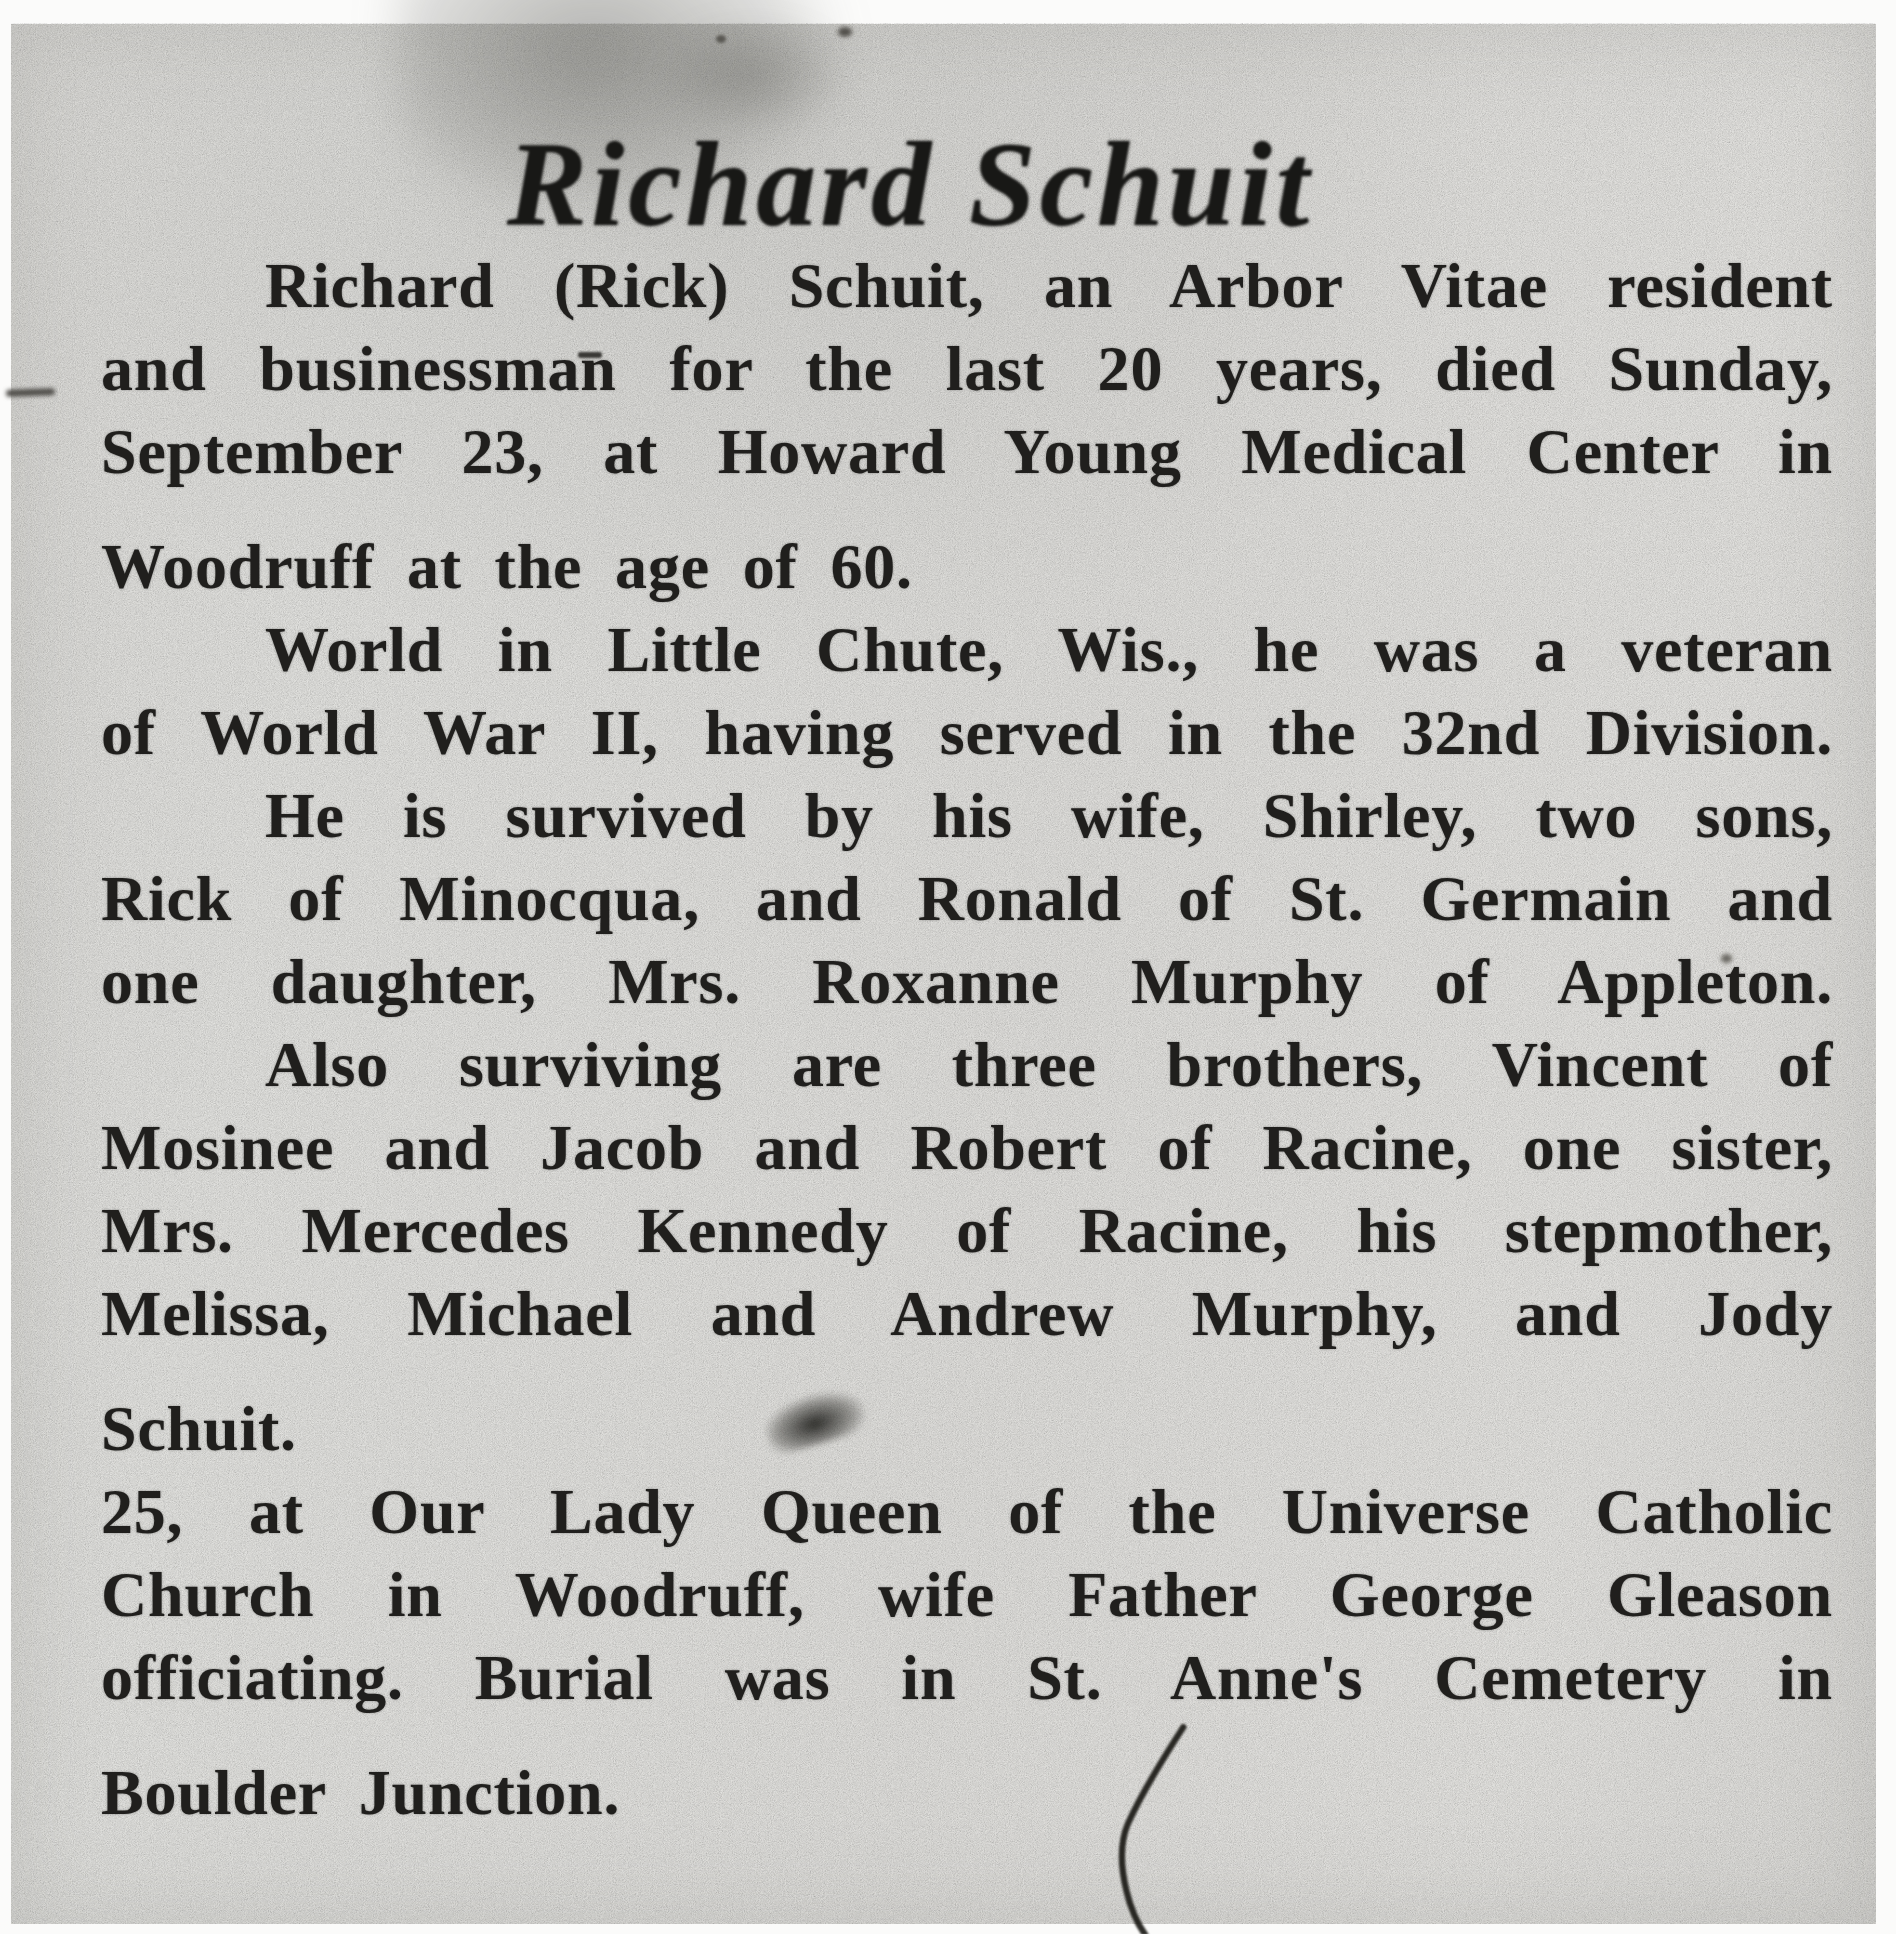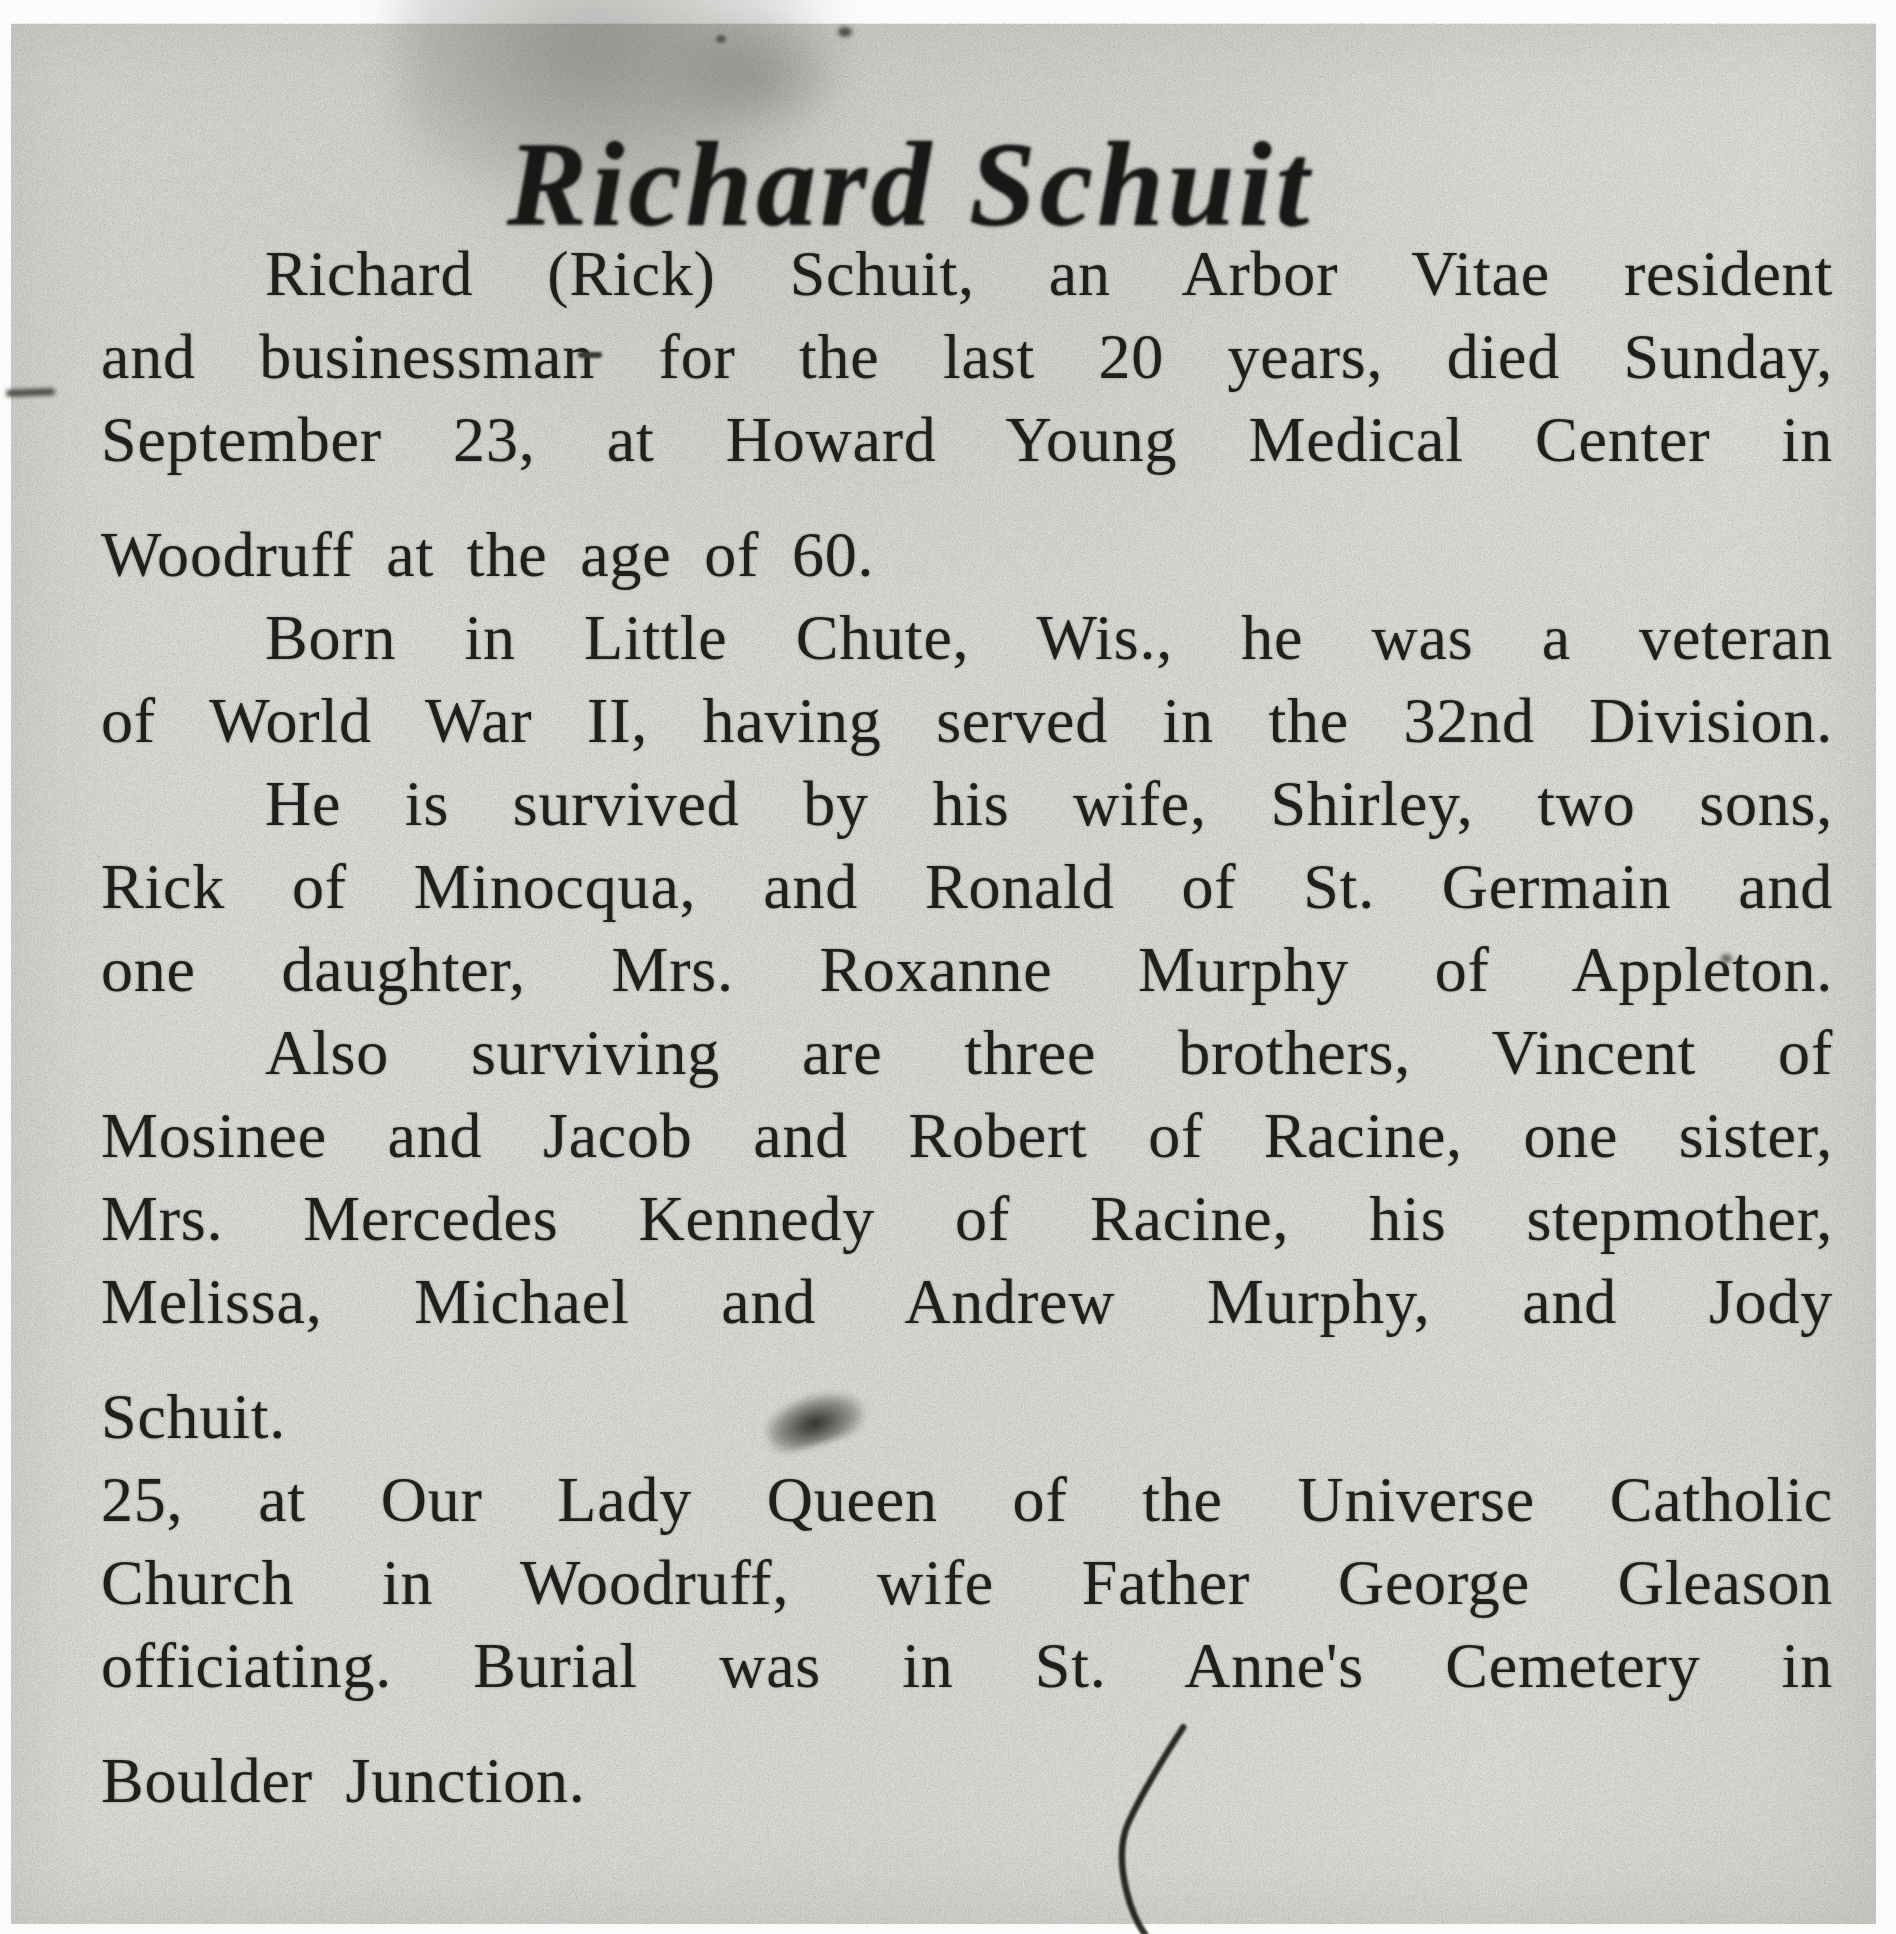--- a/index.html
+++ b/index.html
@@ -31,23 +31,23 @@
     font-style:italic;font-weight:700;
     font-size:120px;line-height:150px;
     letter-spacing:4px;
     color:#181816;
     text-shadow:0 0 3.2px rgba(25,25,22,.55);
     filter:blur(0.9px);
   }
 
   .bodytext{
     position:absolute;
-    left:101px;top:232px;width:1732px;
+    left:101px;top:244px;width:1732px;
     color:#201f1d;
-    font-weight:400;
+    font-weight:700;
     font-size:64px;
     letter-spacing:0.8px;
     text-shadow:0 0 2.4px rgba(30,30,27,.4);
     filter:blur(0.6px);
   }
   .line{
     height:83px;line-height:83px;
     white-space:nowrap;
     text-align:justify;
     text-align-last:justify;
@@ -124,21 +124,21 @@
 <div class="topshadow"></div>
 <div class="topshadow2"></div>
 
 <h1 class="title">Richard Schuit</h1>
 
 <div class="bodytext">
   <div class="line indent">Richard (Rick) Schuit, an Arbor Vitae resident</div>
   <div class="line">and businessman for the last 20 years, died Sunday,</div>
   <div class="line">September 23, at Howard Young Medical Center in</div>
   <div class="line end">Woodruff at the age of 60.</div>
-  <div class="line indent">Born in Little Chute, Wis., he was a veteran</div>
+  <div class="line indent">World in Little Chute, Wis., he was a veteran</div>
   <div class="line">of World War II, having served in the 32nd Division.</div>
   <div class="line indent">He is survived by his wife, Shirley, two sons,</div>
   <div class="line">Rick of Minocqua, and Ronald of St. Germain and</div>
   <div class="line">one daughter, Mrs. Roxanne Murphy of Appleton.</div>
   <div class="line indent">Also surviving are three brothers, Vincent of</div>
   <div class="line">Mosinee and Jacob and Robert of Racine, one sister,</div>
   <div class="line">Mrs. Mercedes Kennedy of Racine, his stepmother,</div>
   <div class="line">Melissa, Michael and Andrew Murphy, and Jody</div>
   <div class="line end">Schuit.</div>
   <div class="line">25, at Our Lady Queen of the Universe Catholic</div>

